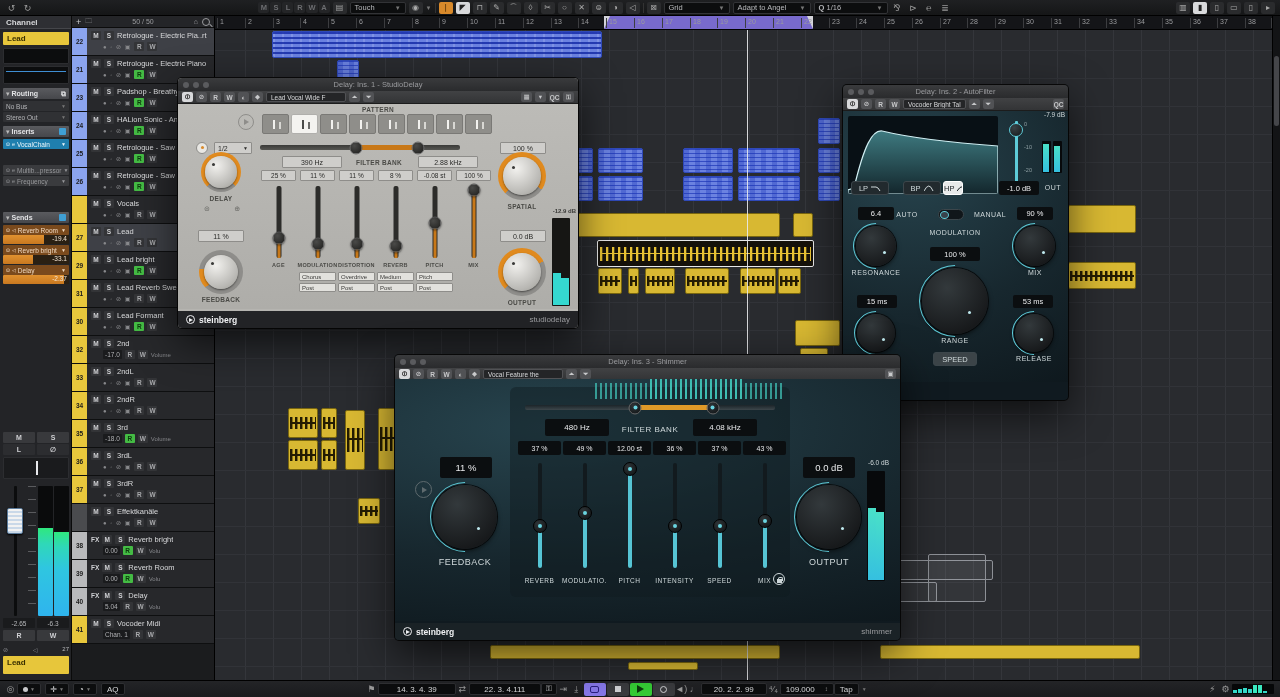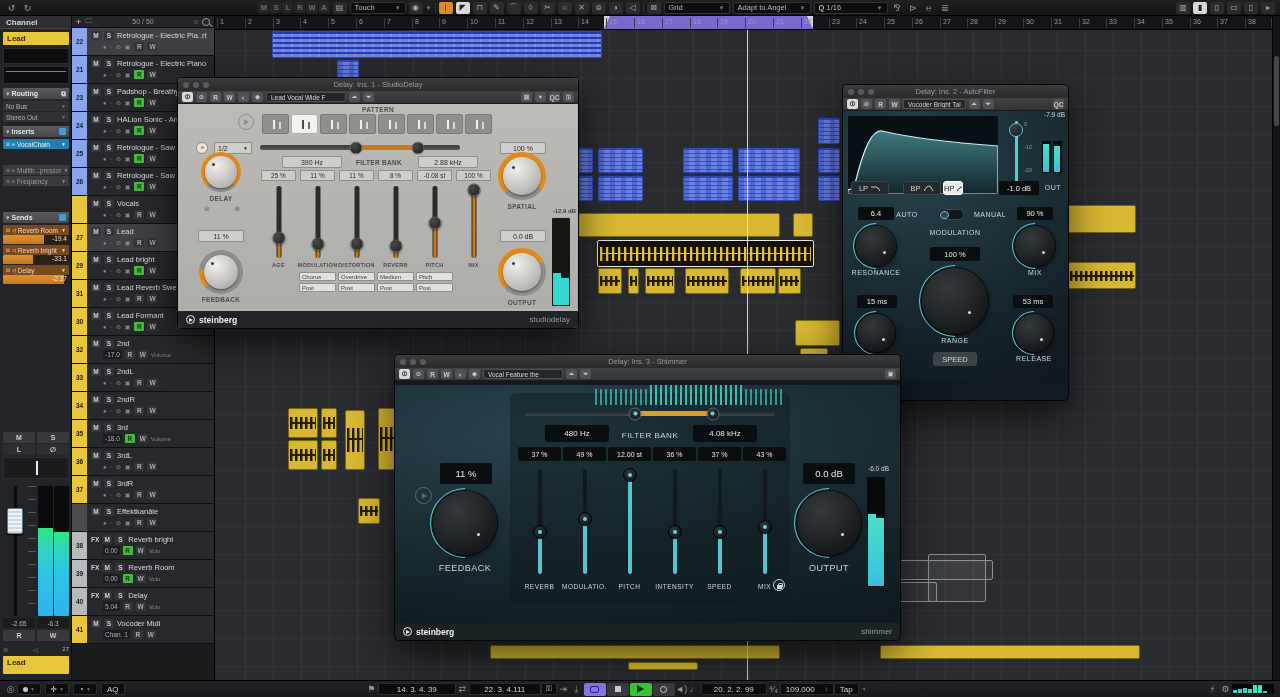--- a/index.html
+++ b/index.html
@@ -1195,21 +1195,21 @@
       <span class="pt-ic">R</span>
       <span class="pt-ic">W</span>
       <span class="pt-ic">◐</span>
       <span class="pt-ic">◆</span>
       <span class="preset">Vocal Feature the</span>
       <span class="pt-ic">⏶</span>
       <span class="pt-ic">⏷</span>
       <span style="flex:1"></span>
       <span class="pt-ic">▣</span>
     </div>
-    <div class="darkbody" style="top:30px;height:242px">
+    <div class="darkbody" style="top:24px;height:242px">
       <div class="ab" style="left:115px;top:8px;width:280px;height:210px;background:rgba(16,26,31,.45);border-radius:6px"></div>
       <div class="spect" style="left:200px;top:4px;width:190px;height:16px"></div>
       <div class="spect" style="left:255px;top:0px;width:95px;height:20px;opacity:.95"></div>
       <div class="hslider" style="left:130px;top:26px;width:250px;background:linear-gradient(#1c2529,#3c464b)">
         <div class="rng" style="left:44%;width:31%;background:#e09a28"></div>
         <div class="hd" style="left:44%;background:radial-gradient(circle at 35% 30%,#2e3437,#101315)">
             <i style="position:absolute;left:50%;top:50%;transform:translate(-50%,-50%);width:4px;height:4px;border-radius:50%;background:#6ad4e0"></i>
           </div>
         <div class="hd" style="left:75%;background:radial-gradient(circle at 35% 30%,#2e3437,#101315)">
             <i style="position:absolute;left:50%;top:50%;transform:translate(-50%,-50%);width:4px;height:4px;border-radius:50%;background:#6ad4e0"></i>

